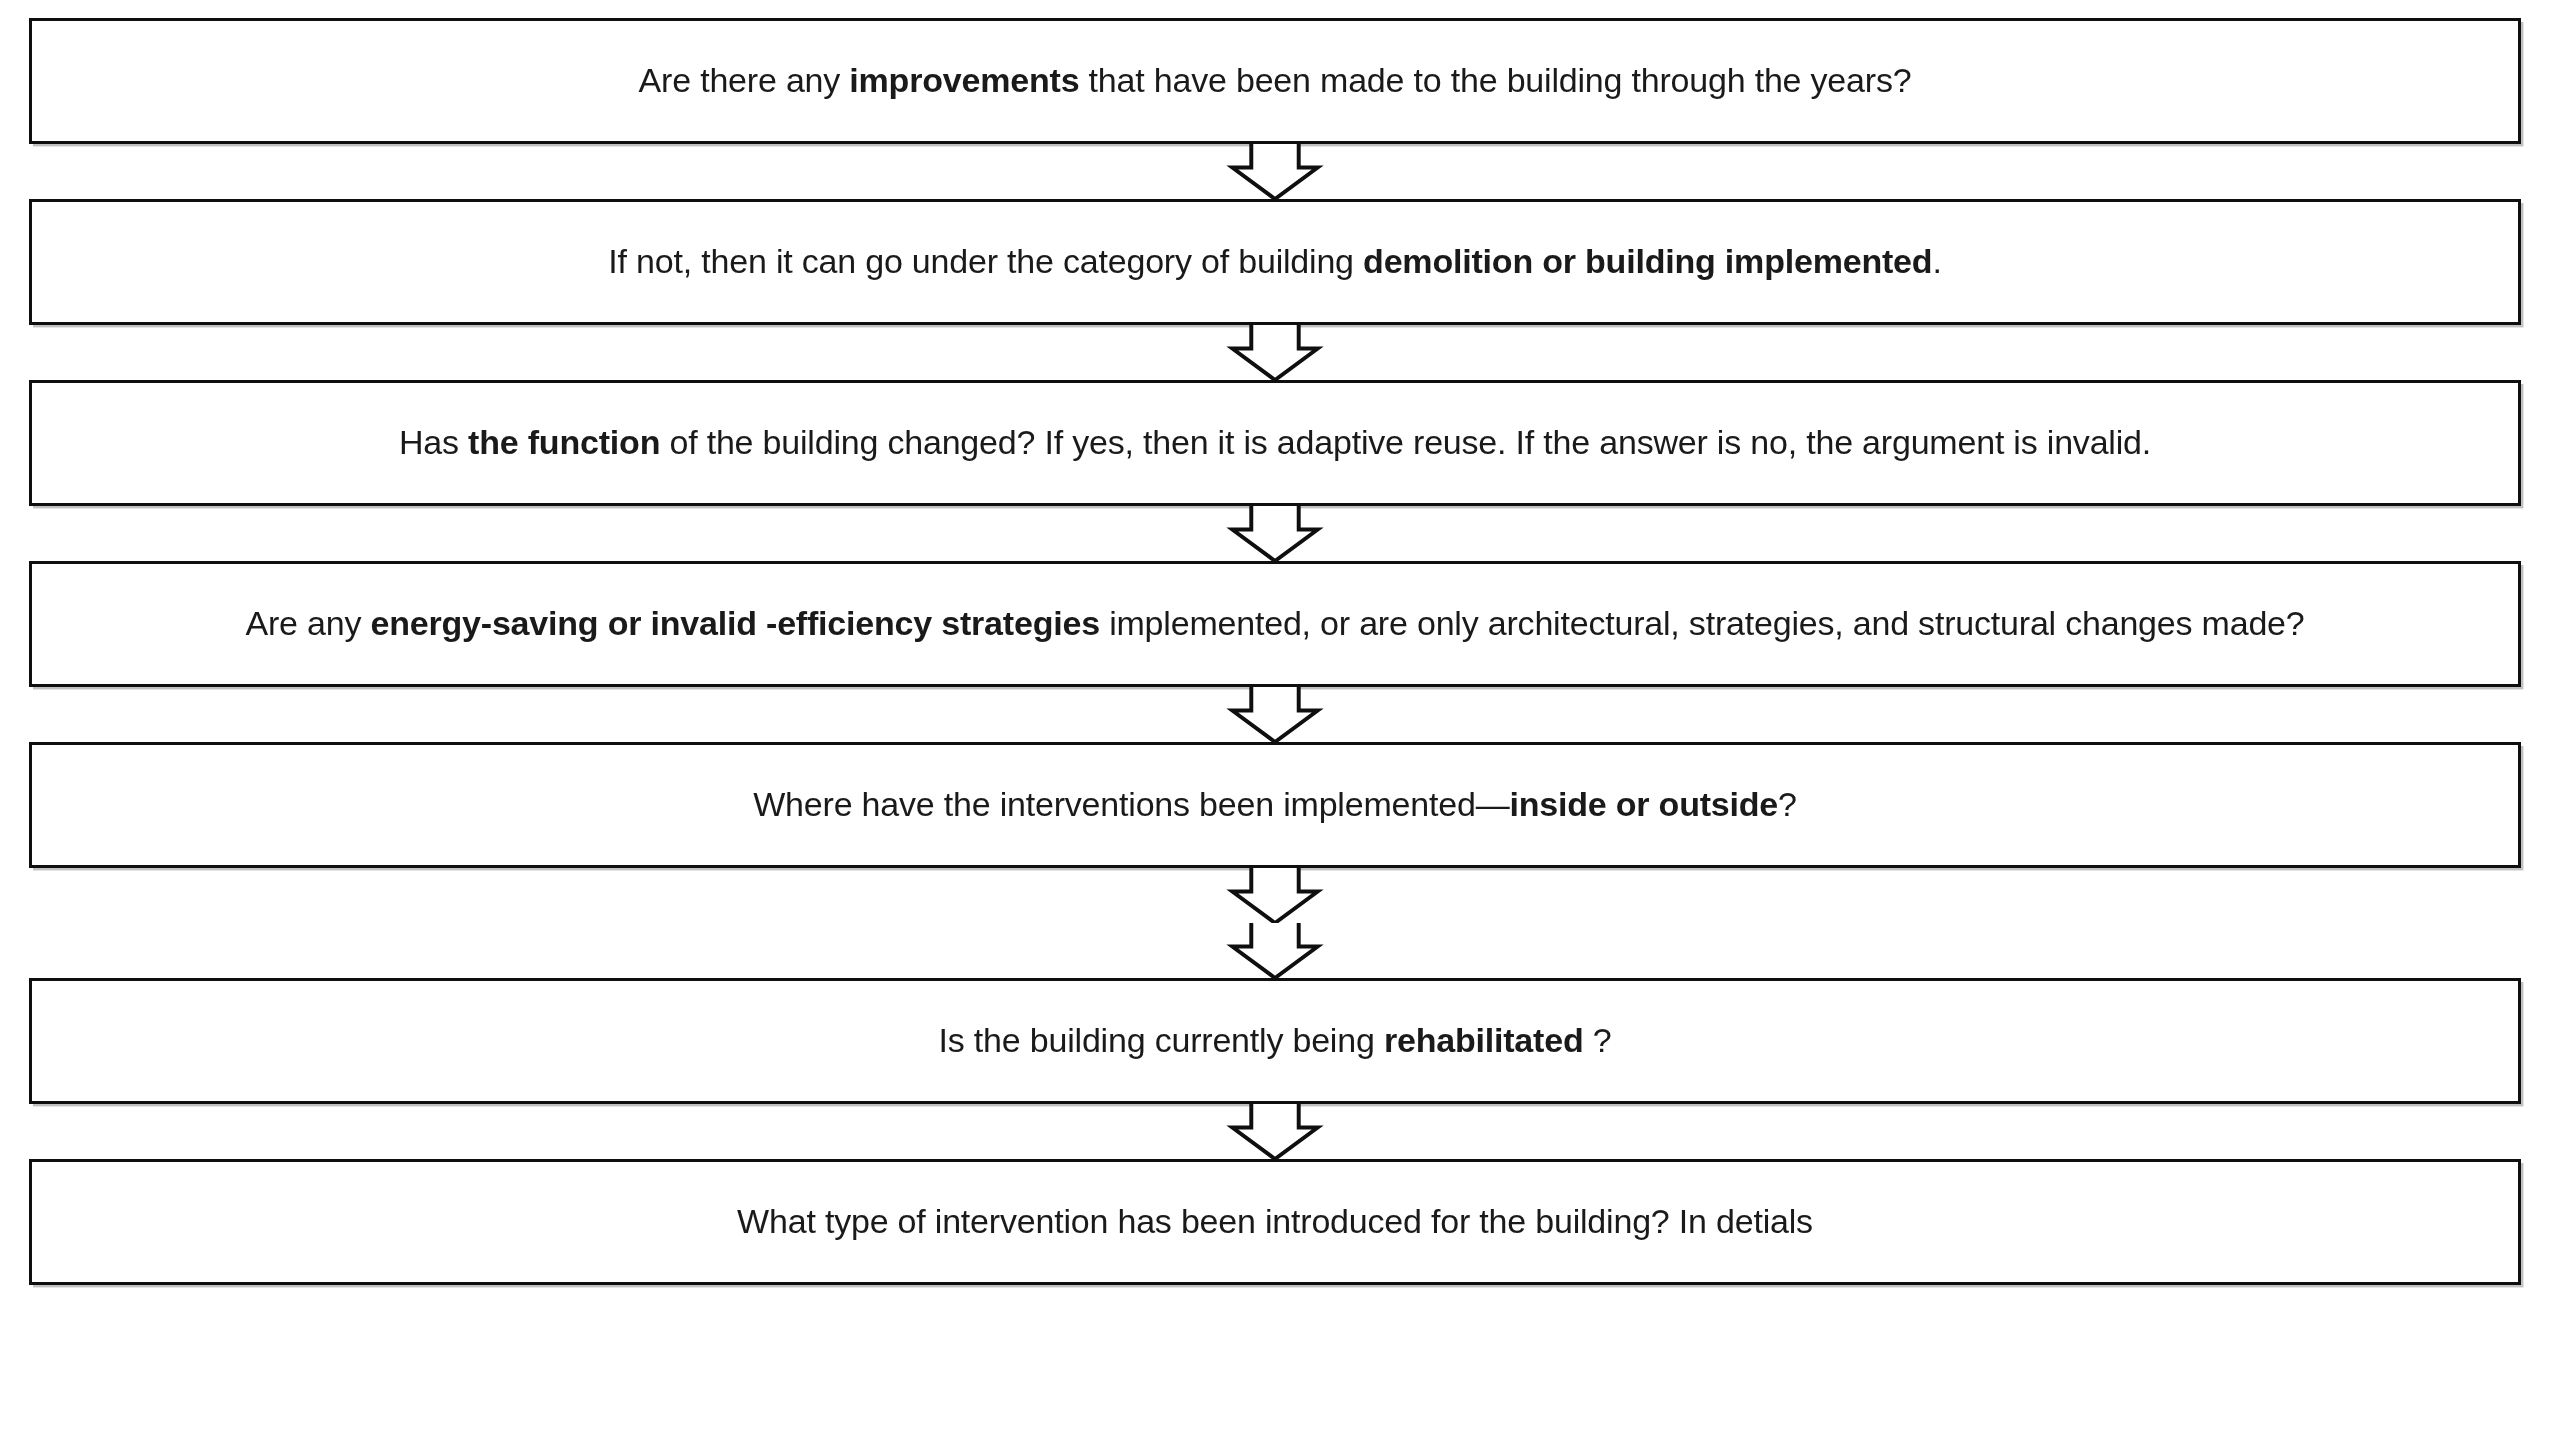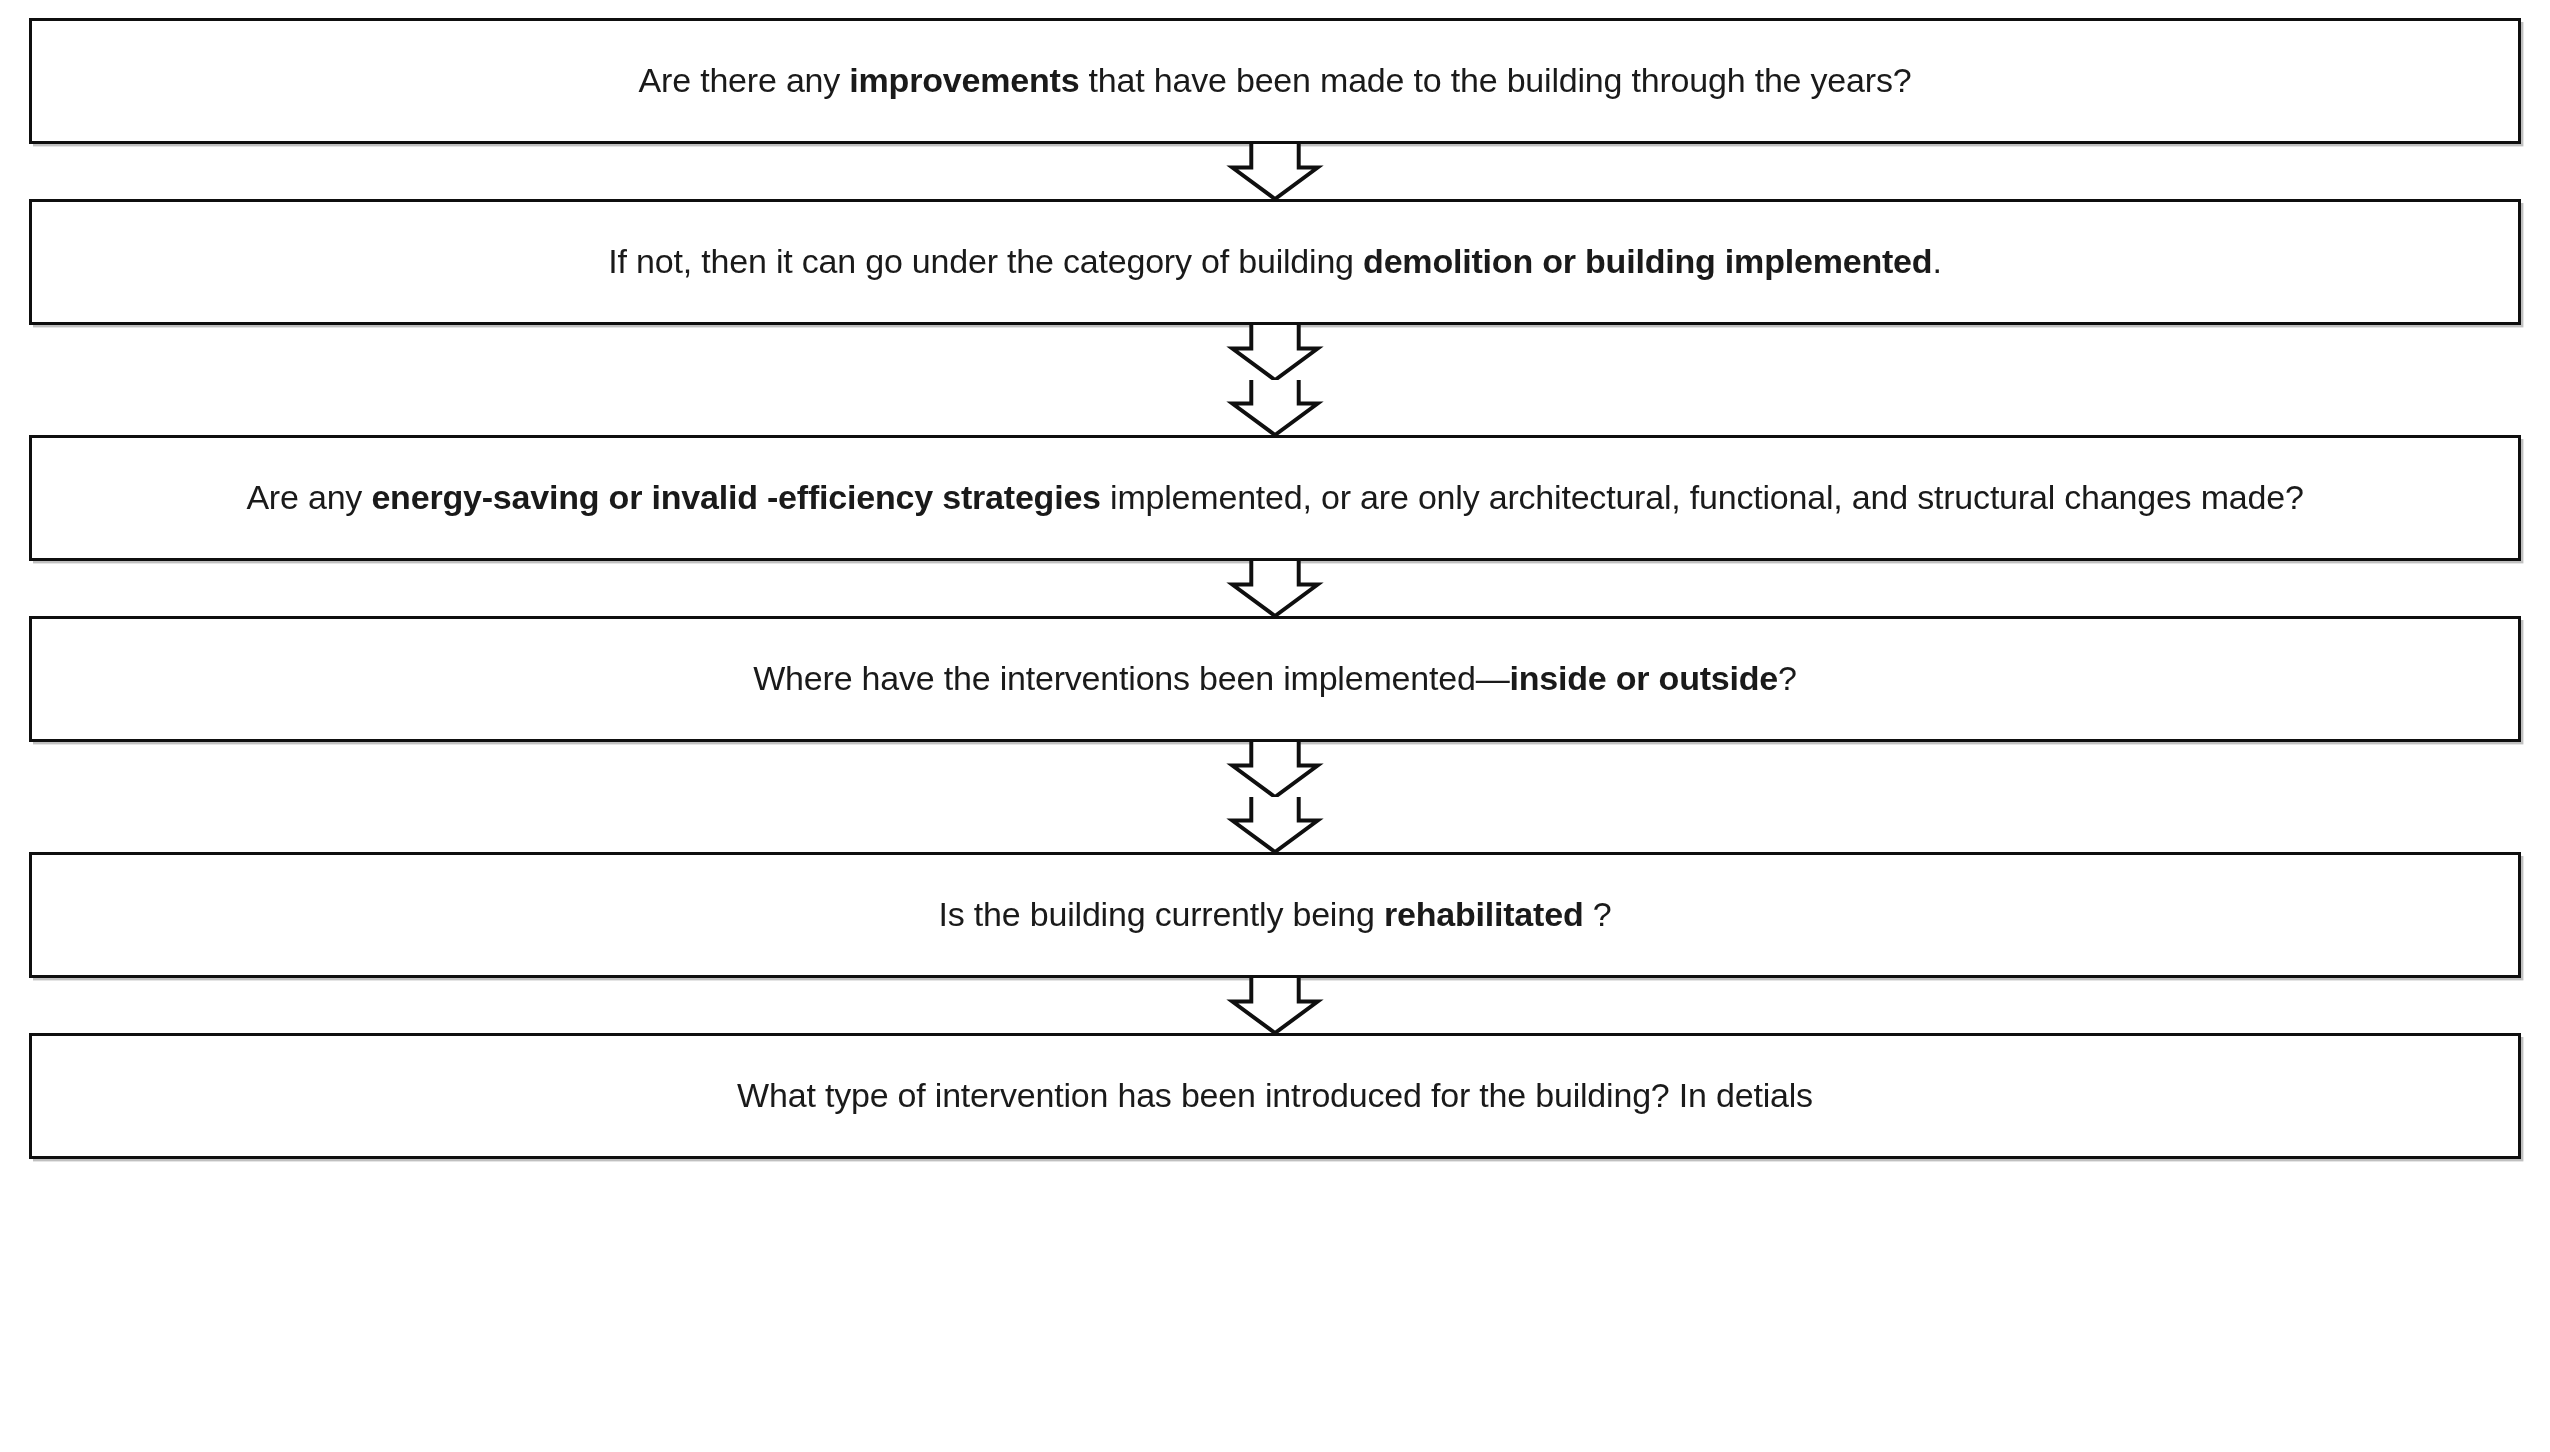--- a/index.html
+++ b/index.html
@@ -98,29 +98,32 @@
       <div class="flow-node">
         <div class="flow-node-text"><span>If not, then it can go under the category of building </span><b>demolition or building implemented</b><span>.</span></div>
       </div>
       <div class="flow-connector">
         <div class="arrow-wrap">
           <svg viewBox="0 0 124 70" preserveAspectRatio="none" aria-hidden="true">
             <path class="arrow-outline" d="M 32 -4 L 32 30 L 8 30 L 62 70 L 116 30 L 92 30 L 92 -4 Z"></path>
           </svg>
         </div>
       </div>
+      <div class="flow-node">
+        <div class="flow-node-text"><span>Has </span><b>the function</b><span> of the building changed? If yes, then it is adaptive reuse. If the answer is no, the argument is invalid.</span></div>
+      </div>
       <div class="flow-connector">
         <div class="arrow-wrap">
           <svg viewBox="0 0 124 70" preserveAspectRatio="none" aria-hidden="true">
             <path class="arrow-outline" d="M 32 -4 L 32 30 L 8 30 L 62 70 L 116 30 L 92 30 L 92 -4 Z"></path>
           </svg>
         </div>
       </div>
       <div class="flow-node">
-        <div class="flow-node-text"><span>Are any </span><b>energy-saving or invalid -efficiency  strategies</b><span> implemented,  or are only architectural, functional, and structural changes made?</span></div>
+        <div class="flow-node-text"><span>Are any </span><b>energy-saving or invalid -efficiency  strategies</b><span> implemented,  or are only architectural, strategies, and structural changes made?</span></div>
       </div>
       <div class="flow-connector">
         <div class="arrow-wrap">
           <svg viewBox="0 0 124 70" preserveAspectRatio="none" aria-hidden="true">
             <path class="arrow-outline" d="M 32 -4 L 32 30 L 8 30 L 62 70 L 116 30 L 92 30 L 92 -4 Z"></path>
           </svg>
         </div>
       </div>
       <div class="flow-node">
         <div class="flow-node-text"><span>Where have the interventions been implemented—</span><b>inside  or outside</b><span>?</span></div>

